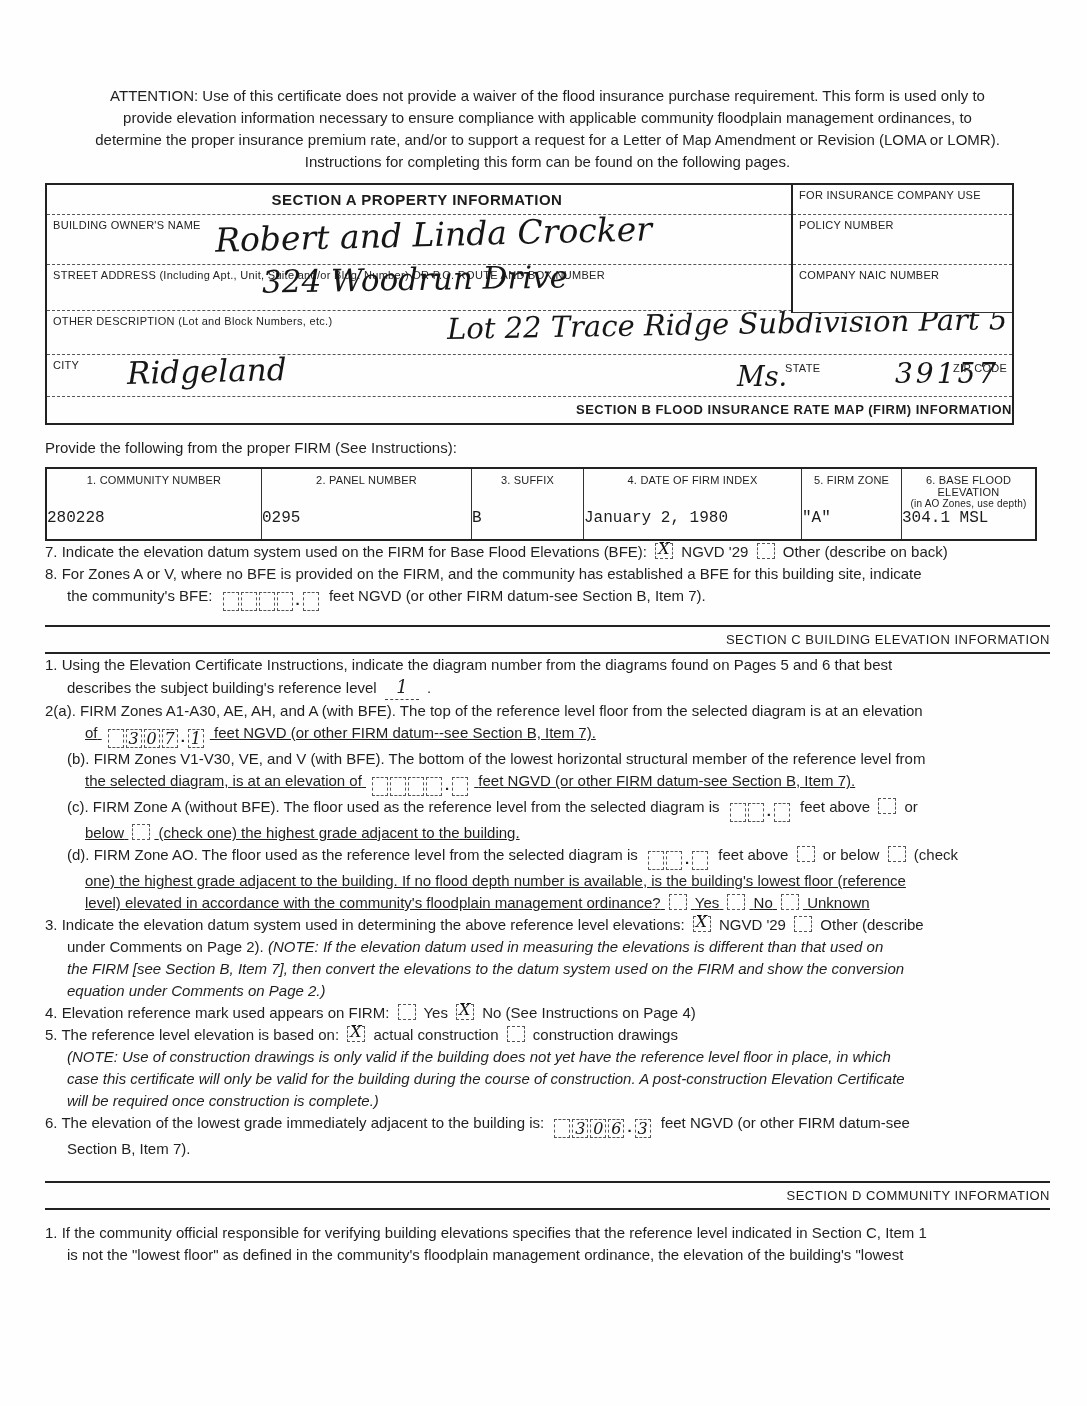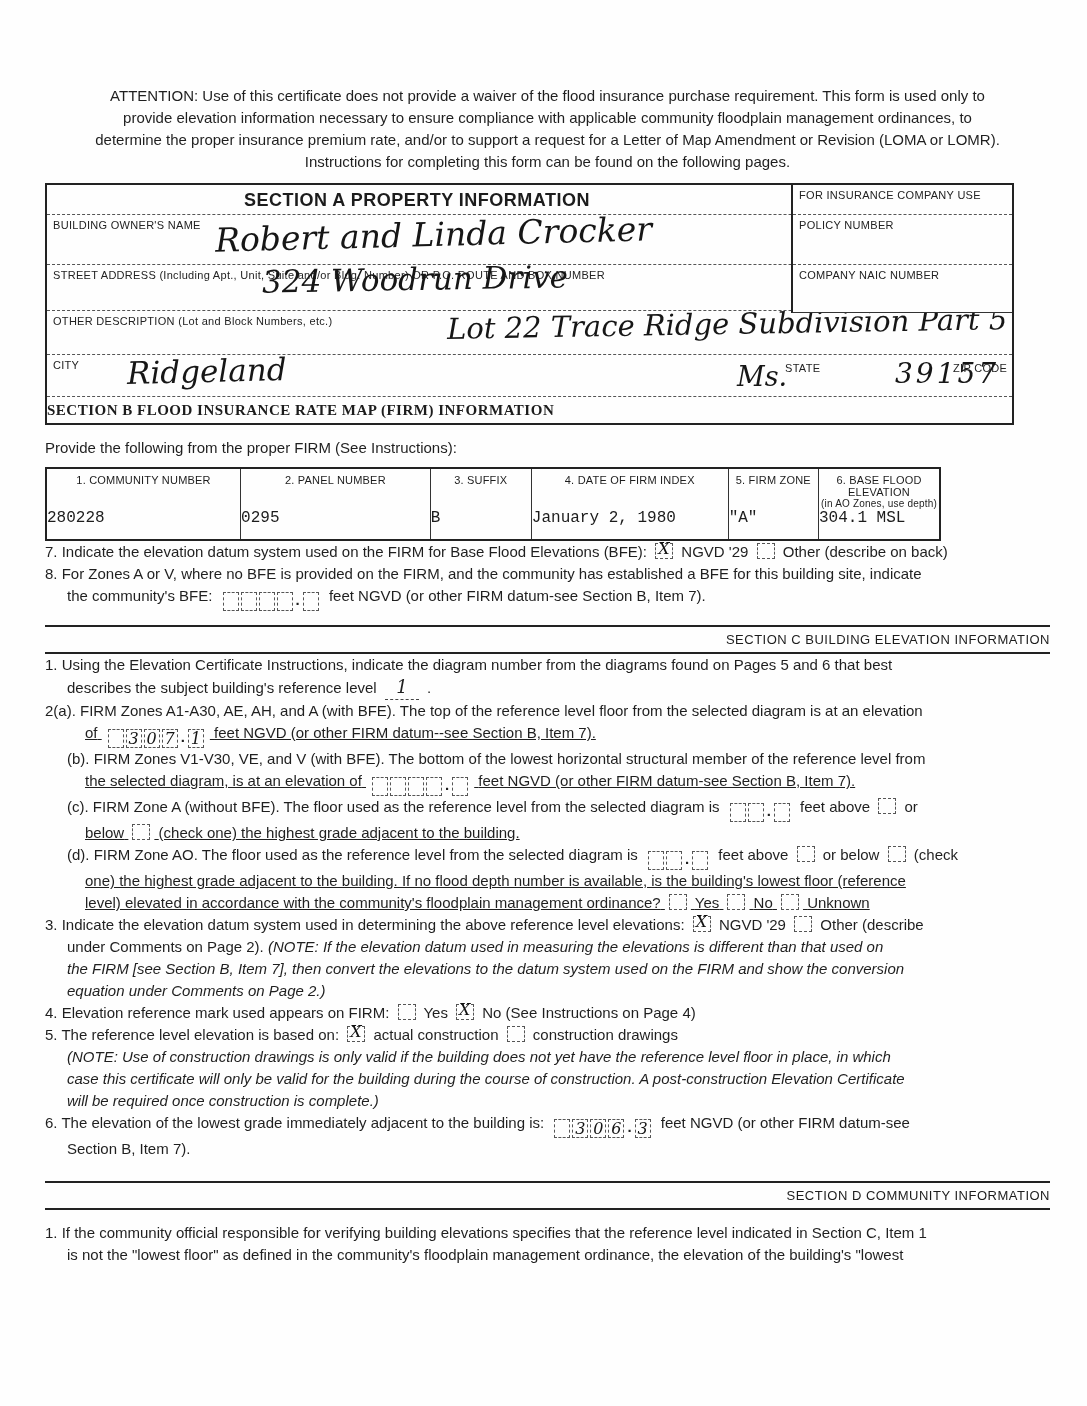--- a/index.html
+++ b/index.html
@@ -12,49 +12,49 @@
   .title { font-size:27px; font-weight:bold; letter-spacing:2px; color:#161616; }
   .omb { position:absolute; right:0; top:2px; text-align:left; font-style:italic;
          font-size:12.5px; line-height:15px; color:#2a2a2a; }
   .agency { font-size:16.5px; font-weight:bold; margin-top:3px; letter-spacing:0.4px; }
   .program { font-size:16.5px; font-weight:bold; letter-spacing:0.4px; }
   .attn { margin-top:9px; text-align:center; font-size:15px; line-height:22px; color:#222; }
 
   
   .secA { position:relative; margin-top:10px; width:969px; border:2px solid #222; box-sizing:border-box; }
   .a-row { position:relative; border-bottom:1px dashed #555; box-sizing:border-box; }
-  .a-h { height:30px; line-height:30px; text-align:center; font-weight:bold; font-size:18px;
+  .a-h { height:30px; line-height:30px; text-align:center; font-weight:bold; font-size:15px;
          letter-spacing:0.5px; padding-right:225px; }
   .a-owner { height:50px; }
   .a-street { height:46px; }
   .a-other { height:44px; }
   .a-city { height:42px; }
-  .b-h { height:26px; line-height:26px; text-align:left; font-weight:bold; font-size:15px;
-         letter-spacing:0.5px; border-bottom:none;font-family:Liberation Serif, serif; }
+  .b-h { height:26px; line-height:26px; text-align:right; font-weight:bold; font-size:13px;
+         letter-spacing:0.5px; border-bottom:none; }
   .flabel { display:inline-block; padding:4px 0 0 6px; font-size:11px; letter-spacing:0.3px; color:#222; }
   .a-right { position:absolute; top:0; right:0; width:221px; height:128px; border-left:2px solid #222;
              border-bottom:1px solid #333; box-sizing:border-box; background:#fefefe; z-index:3; }
   .a-right .r1 { height:30px; border-bottom:1px dashed #555; box-sizing:border-box; }
   .a-right .r2 { height:50px; border-bottom:1px dashed #555; box-sizing:border-box; }
   .a-right .r3 { height:46px; box-sizing:border-box; }
 
   
   .hw { font-family:"DejaVu Serif", serif; font-style:italic; color:#161616; white-space:nowrap; }
   .hw-owner  { position:absolute; left:168px; top:0px;  font-size:33px; transform:rotate(-1.5deg); z-index:2; }
   .hw-street { position:absolute; left:215px; top:-4px; font-size:31px; transform:rotate(-1deg); z-index:2; }
   .hw-other  { position:absolute; left:400px; top:-4px; font-size:29px; transform:rotate(-1deg); z-index:2; }
   .hw-city   { position:absolute; left:80px;  top:-2px; font-size:31px; transform:rotate(-1.5deg); z-index:2; }
   .hw-state  { position:absolute; left:690px; top:6px;  font-size:27px; z-index:2; }
   .hw-zip    { position:absolute; left:848px; top:2px;  font-size:28px; letter-spacing:3px; z-index:2; }
   .lbl-state { position:absolute; left:732px; top:3px; }
   .lbl-zip   { position:absolute; left:900px; top:3px; }
 
   
   .b-intro { margin-top:12px; font-size:15px; }
-  .b-table { margin-top:8px; width:896px; border:2px solid #222; display:flex; box-sizing:border-box; }
+  .b-table { margin-top:8px; width:992px; border:2px solid #222; display:flex; box-sizing:border-box; }
   .b-col { border-right:1px solid #333; box-sizing:border-box; }
   .b-col:last-child { border-right:none; }
   .b-ch { height:34px; padding-top:5px; text-align:center; font-size:11px; letter-spacing:0.2px; box-sizing:border-box; }
   .b-ch .sub { display:block; font-size:10px; }
   .b-cv { height:36px; font-family:"Liberation Mono", monospace; font-size:16px;
           padding-top:6px; box-sizing:border-box; }
 
   
   .ln { font-size:15px; line-height:22px; white-space:nowrap; color:#1f1f1f; }
   .ind1 { padding-left:22px; }

